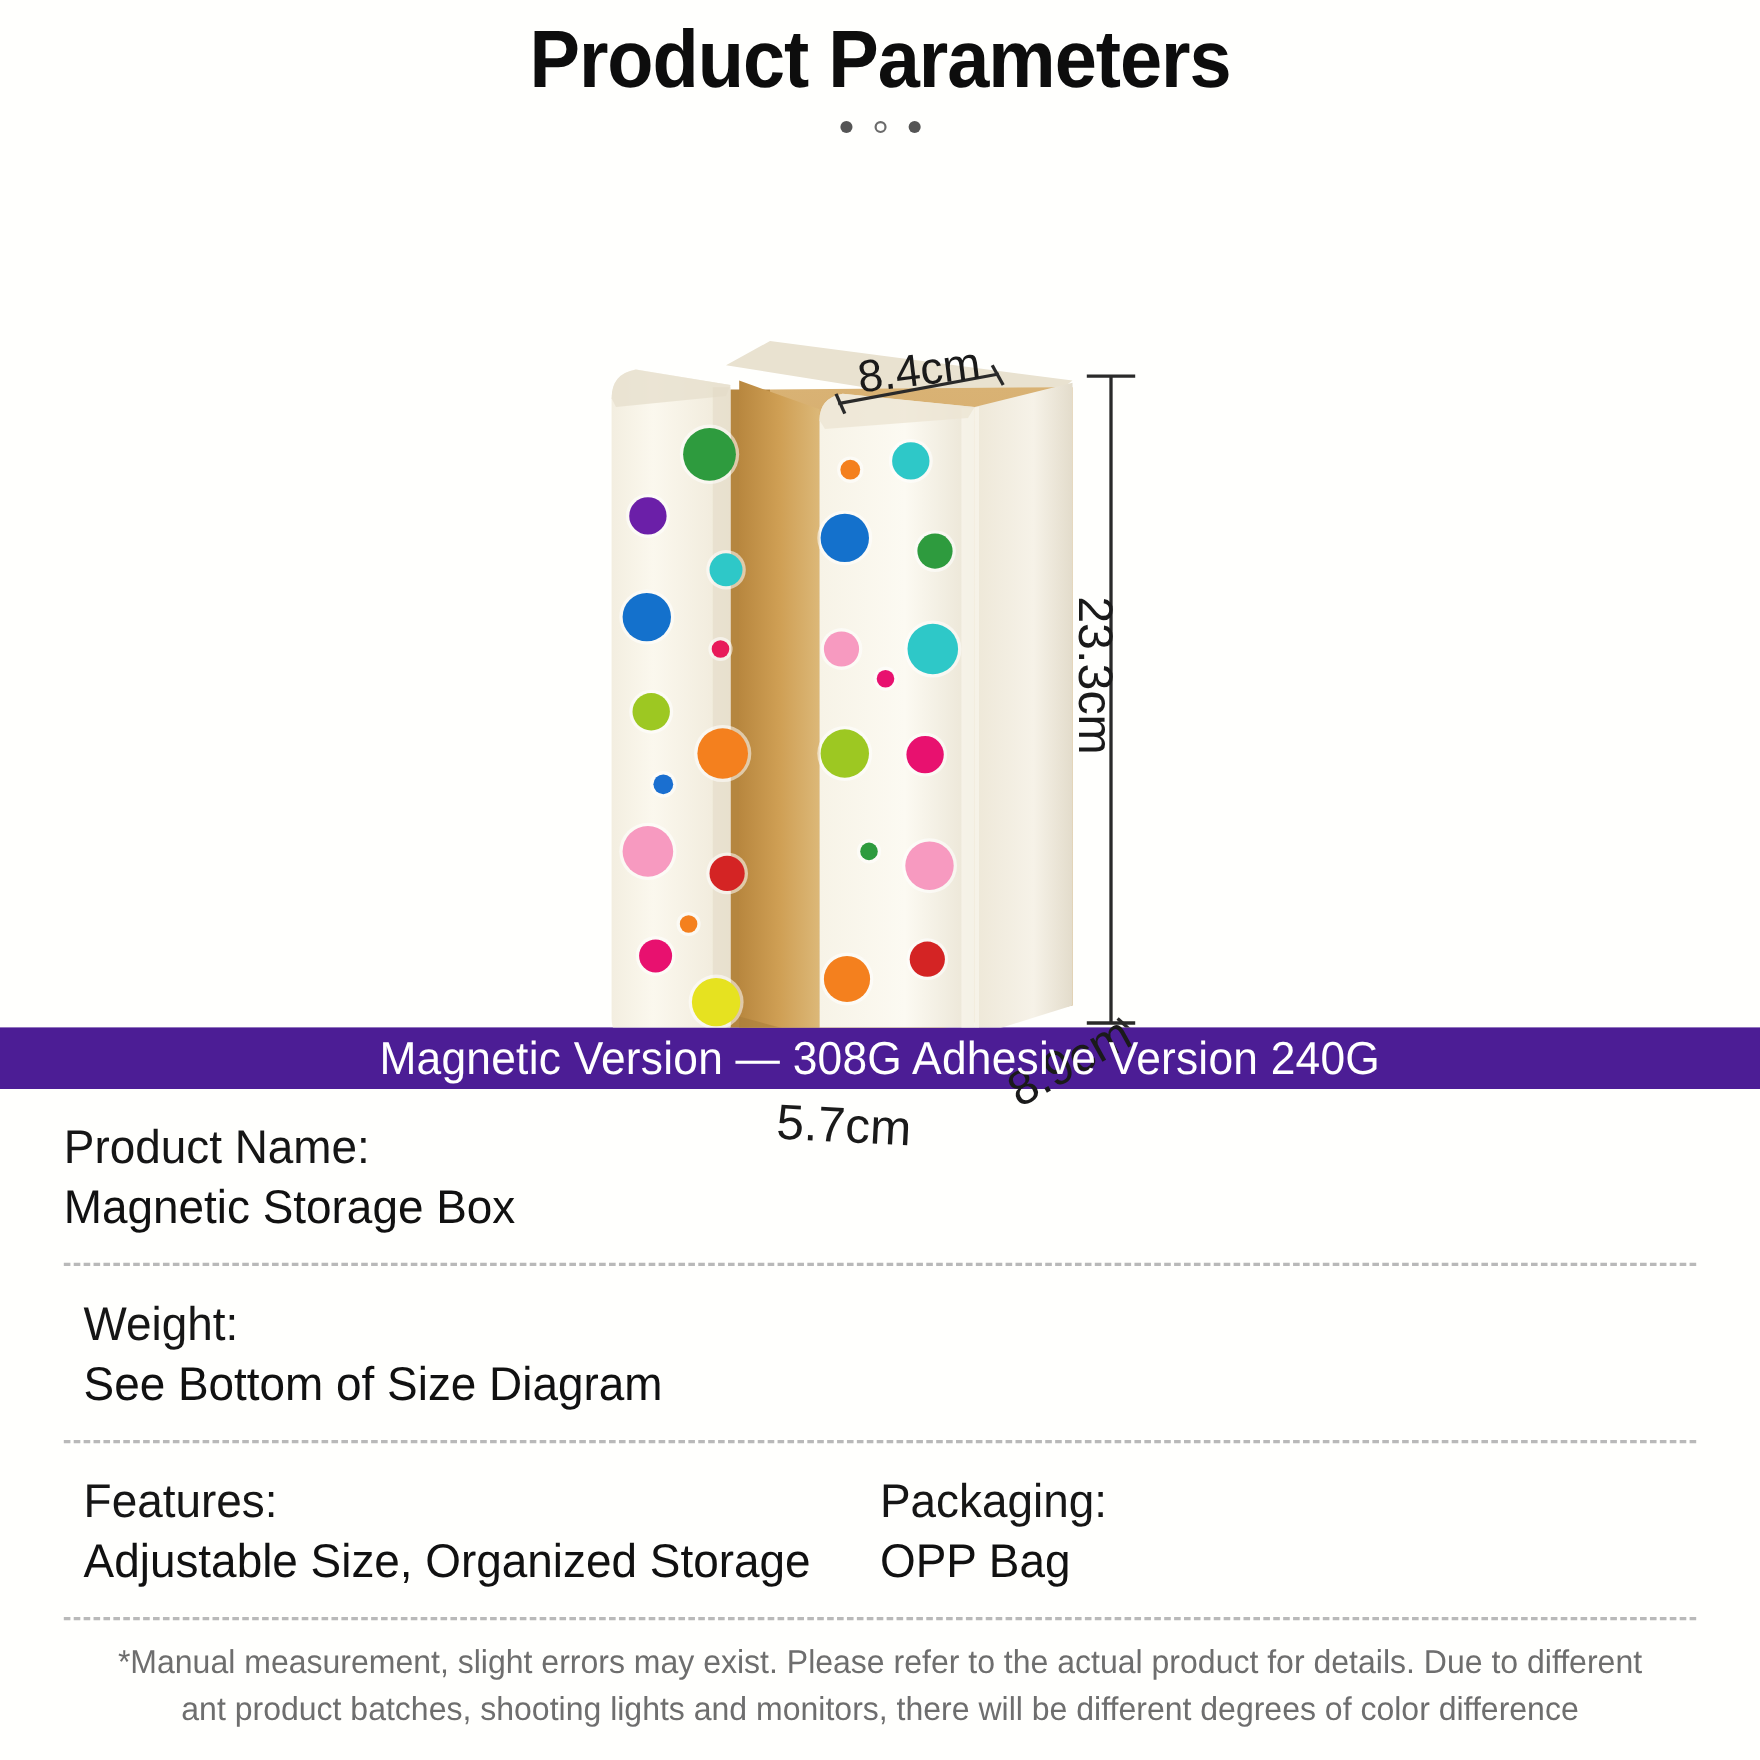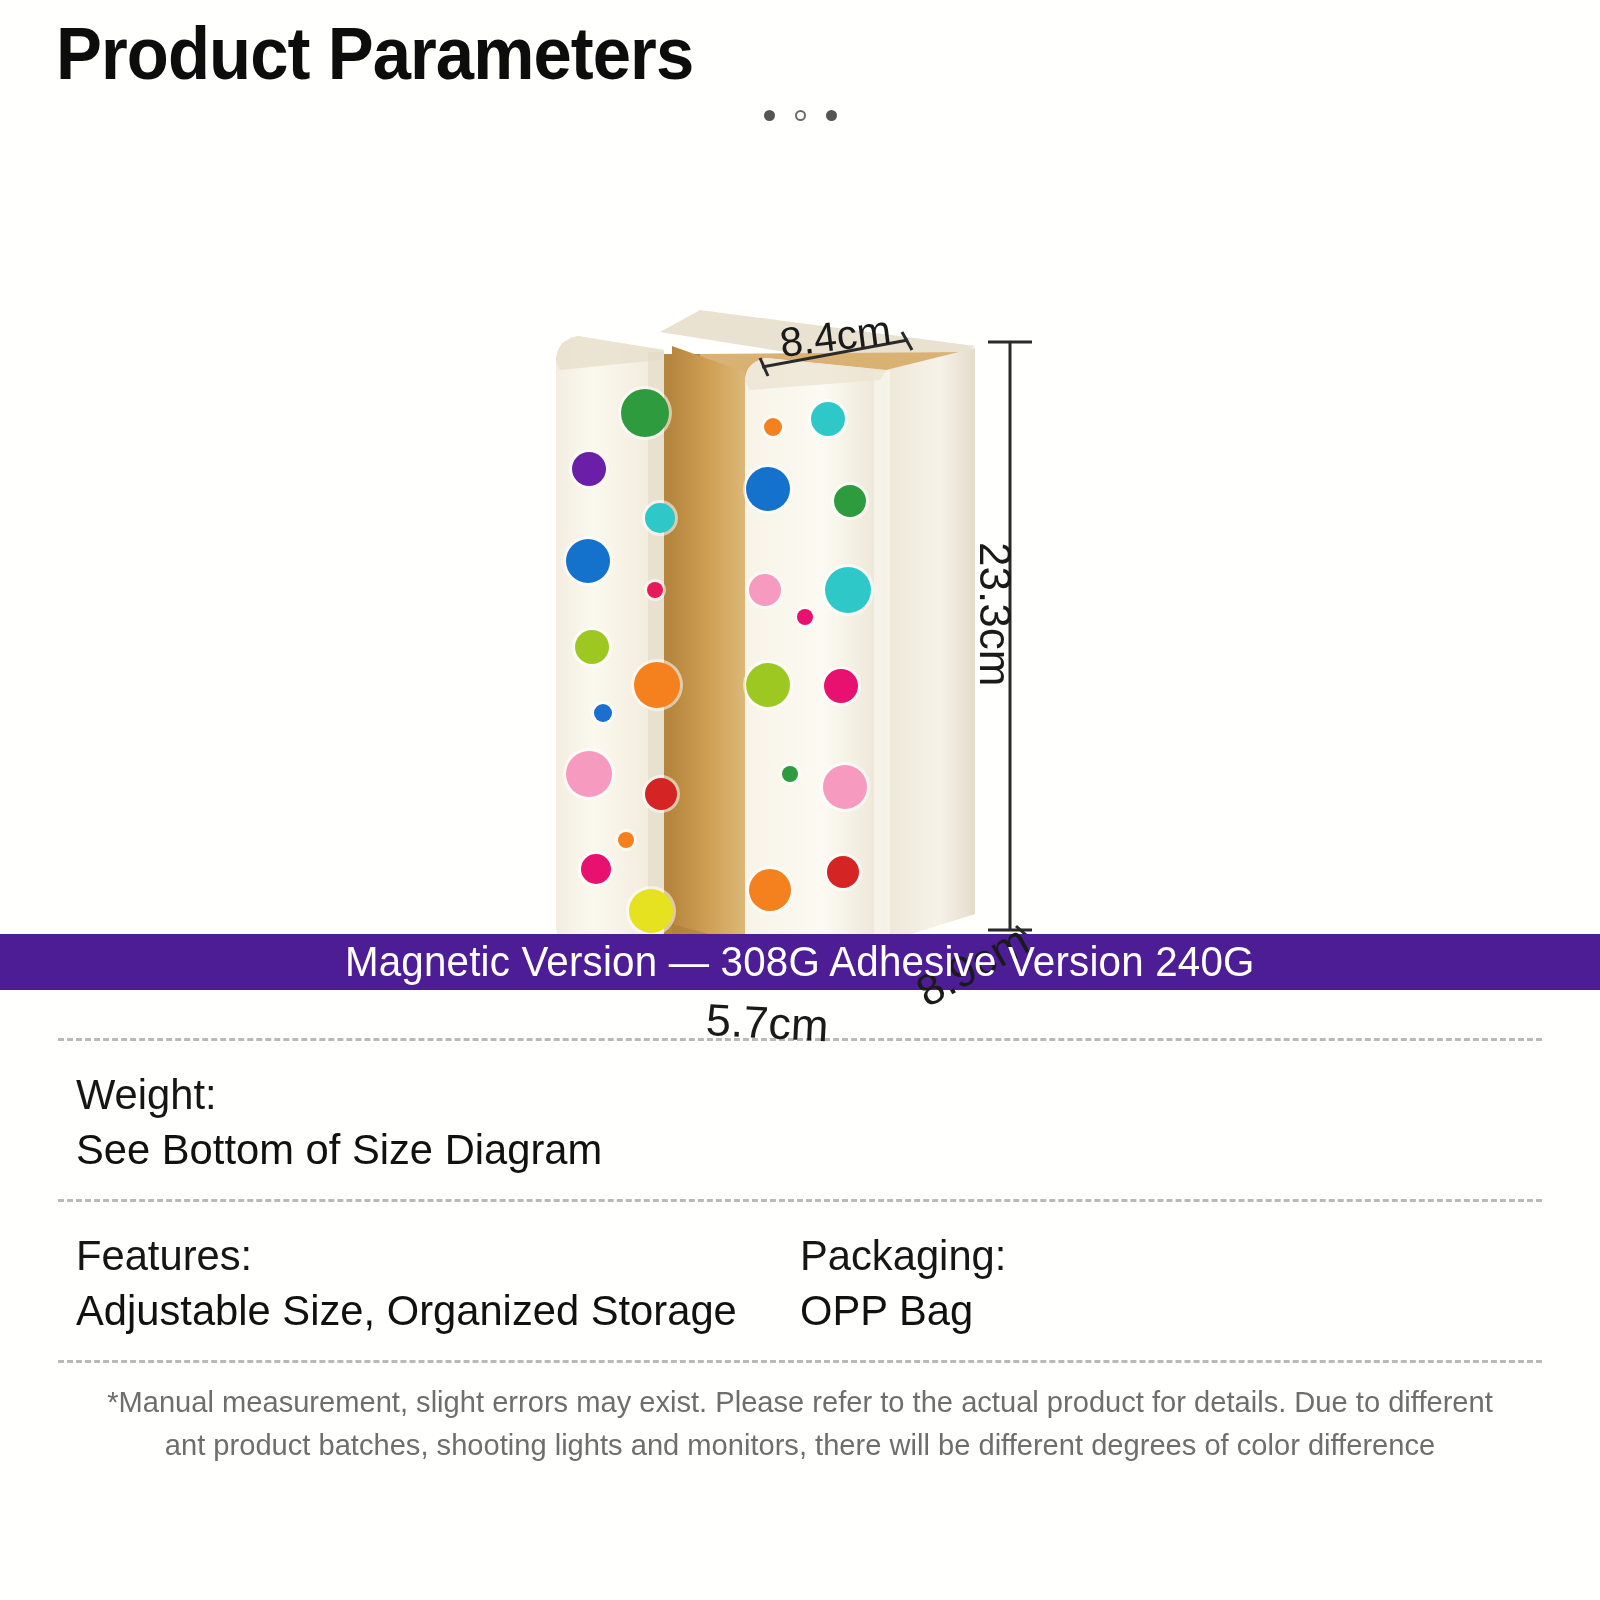--- a/index.html
+++ b/index.html
@@ -7,21 +7,21 @@
   html,body { width:1600px; height:1600px; }
   body {
     background:#fffffd;
     font-family:"Liberation Sans", sans-serif;
     color:#111;
     overflow:hidden;
     position:relative;
   }
 
   
-  .header { width:100%; padding-top:14px; }
+  .header { width:100%; padding-top:14px; text-align:center; }
   .page-title {
     font-size:74px;
     font-weight:bold;
     letter-spacing:-1px;
     color:#0d0d0d;
     line-height:1.08;
     transform:scaleX(0.93);
     transform-origin:center;
   }
   .dots-row {
@@ -299,20 +299,24 @@
   <div class="dim-label dim-depth">8.9cm</div>
 </div>
 
 <div class="banner">
   <span class="banner-text">Magnetic Version — 308G Adhesive Version 240G</span>
 </div>
 
 <div class="specs">
 
   <div class="spec-row">
+    <div class="spec-cell left">
+      <div class="spec-label">Product Name:</div>
+      <div class="spec-value">Magnetic Storage Box</div>
+    </div>
   </div>
 </div>
 <div class="dash-divider"></div>
 <div class="specs">
   <div class="spec-row">
     <div class="spec-cell right">
       <div class="spec-label">Weight:</div>
       <div class="spec-value">See Bottom of Size Diagram</div>
     </div>
   </div>

